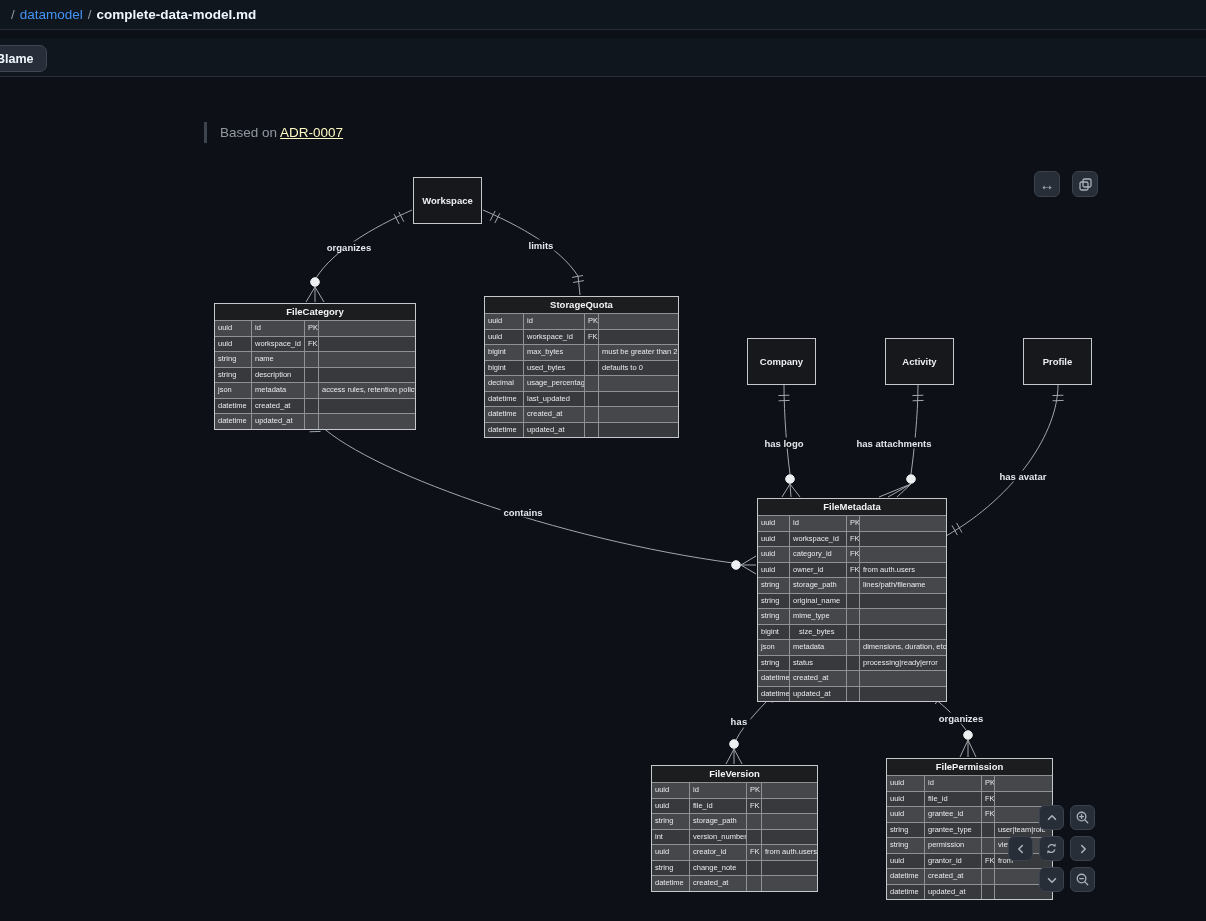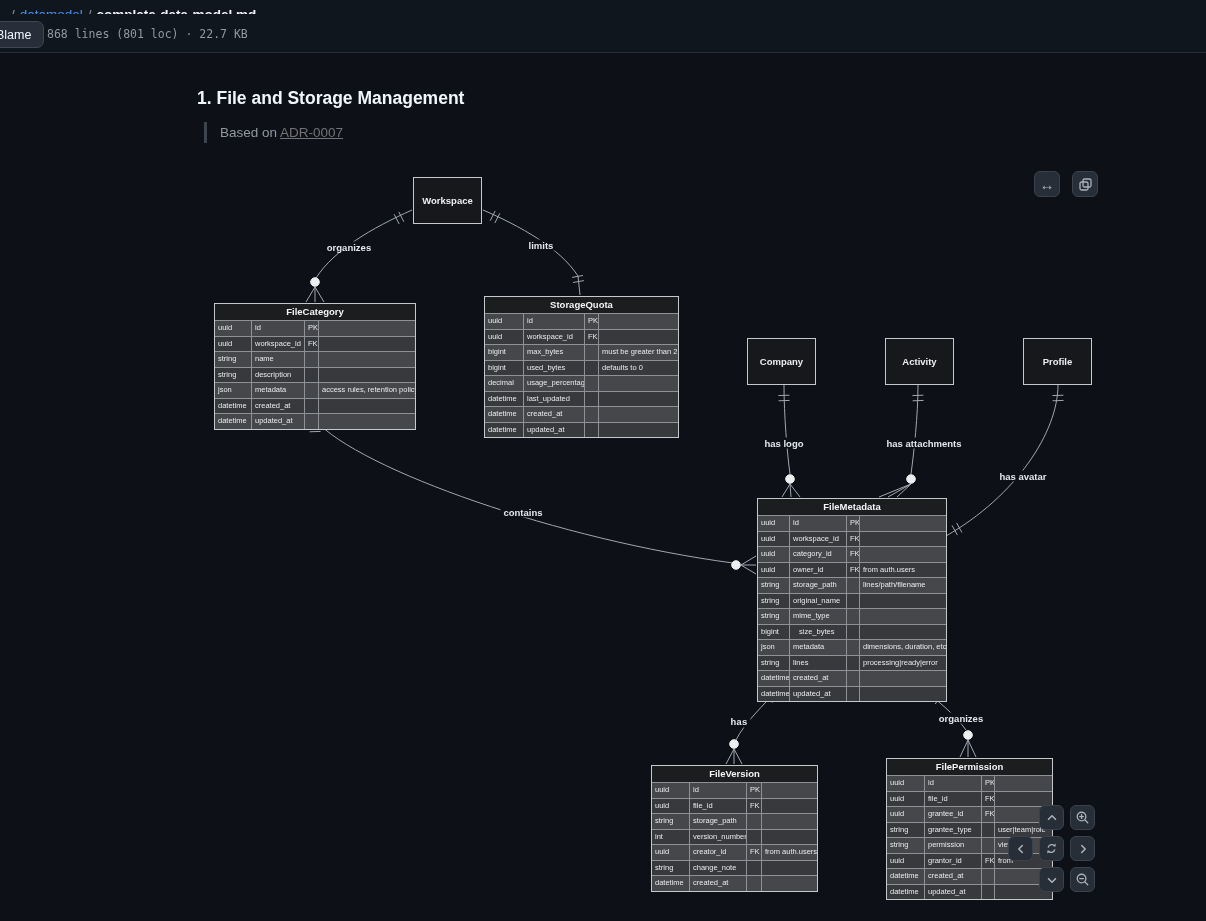--- a/index.html
+++ b/index.html
@@ -6,32 +6,32 @@
   #screen{position:relative;width:1206px;height:921px;background:#0d1117;overflow:hidden;
           font-family:"Liberation Sans",sans-serif;color:#e6edf3;}
 
   
   .bar{position:absolute;left:0;width:1206px;box-sizing:border-box;}
   #breadcrumb-bar{top:0;height:30px;background:#10161e;border-bottom:1px solid #262d38;
                   display:flex;align-items:center;padding-left:6px;font-size:13.5px;}
   #breadcrumb-bar .sep{color:#9198a1;margin:0 5px;}
   #breadcrumb-bar a{color:#4493f8;text-decoration:none;cursor:pointer;}
   #breadcrumb-bar .file{color:#f0f6fc;font-weight:700;}
-  #toolbar-bar{top:14px;height:39px;background:#10161e;border-bottom:1px solid #262d38;}
+  #toolbar-bar{top:38px;height:39px;background:#10161e;border-bottom:1px solid #262d38;font-weight:bold;}
   #blame-btn{position:absolute;left:-17px;top:7px;height:25px;padding:0 12px;border-radius:7px;
              background:#272e39;border:1px solid #3e4653;color:#f0f6fc;font-size:12.5px;
              display:flex;align-items:center;cursor:pointer;}
   #file-meta{position:absolute;left:47px;top:0;height:39px;display:flex;align-items:center;
              color:#9198a1;font-family:"DejaVu Sans Mono",monospace;font-size:11.5px;}
 
   
   #page-title{position:absolute;left:197px;top:88px;font-size:17.5px;font-weight:700;color:#f0f6fc;}
   #quote{position:absolute;left:204px;top:122px;border-left:3px solid #3d444d;padding:3px 0 3px 13px;
          color:#9198a1;font-size:13.5px;}
-  #quote a{color:#737373;text-decoration:underline;cursor:pointer;}
+  #quote a{color:#fef9c3;text-decoration:underline;cursor:pointer;}
 
   
   #edges-svg{position:absolute;left:0;top:0;width:1206px;height:921px;pointer-events:none;}
   .edge{stroke:#a2a7ad;stroke-width:1;fill:none;}
   .edge-circle{fill:#eceef0;stroke:#eceef0;}
   .edge-label{position:absolute;transform:translate(-50%,-50%);font-size:9.5px;font-weight:600;
               color:#e3e7eb;background:#0d1117;padding:0 3px;white-space:nowrap;}
   .entity-box{position:absolute;box-sizing:border-box;border:1px solid #c6c9cc;background:#16181b;
               display:flex;align-items:center;justify-content:center;font-size:9.5px;font-weight:600;
               color:#eceef0;}
@@ -60,24 +60,22 @@
 
   <div id="breadcrumb-bar" class="bar">
     <span class="sep">/</span>
     <a>datamodel</a>
     <span class="sep">/</span>
     <span class="file">complete-data-model.md</span>
   </div>
 
   <div id="toolbar-bar" class="bar">
     <div id="blame-btn">Blame</div>
-    <div id="file-meta">868 lines (801 loc) · 22.7 KB</div>
-  </div>
-
-  <div id="page-title">1. File and Storage Management</div>
+  </div>
+
   <div id="quote">
     <span>Based on</span>
     <a>ADR-0007</a>
   </div>
 
   <svg id="edges-svg">
       <path d="M412,210 C372,228 334,250 316,278" class="edge"></path>
       <line x1="403.8135647114573" y1="221.72016058371318" x2="398.8196692143223" y2="211.91908881764115" class="edge"></line>
       <line x1="399.1803307856777" y1="224.08091118235885" x2="394.1864352885427" y2="214.27983941628682" class="edge"></line>
       <line x1="315" y1="287" x2="306" y2="302" class="edge"></line>
@@ -127,21 +125,21 @@
       <line x1="941.1194810032894" y1="694.713525558146" x2="935.2903690967241" y2="704.0420546158667" class="edge"></line>
       <line x1="968" y1="740" x2="960" y2="757" class="edge"></line>
       <line x1="968" y1="740" x2="968" y2="757" class="edge"></line>
       <line x1="968" y1="740" x2="976" y2="757" class="edge"></line>
       <circle cx="968" cy="735" r="4.3" class="edge-circle"></circle>
     </svg>
   <div id="diagram-layer">
       <div class="edge-label" style="left: 349px; top: 247px;">organizes</div>
       <div class="edge-label" style="left: 541px; top: 245px;">limits</div>
       <div class="edge-label" style="left: 784px; top: 443px;">has logo</div>
-      <div class="edge-label" style="left: 924px; top: 443px;">has attachments</div>
+      <div class="edge-label" style="left: 894px; top: 443px;">has attachments</div>
       <div class="edge-label" style="left: 1023px; top: 476px;">has avatar</div>
       <div class="edge-label" style="left: 523px; top: 512px; text-align: center;">contains</div>
       <div class="edge-label" style="left: 739px; top: 722px; font-family: Liberation Mono, monospace;">has</div>
       <div class="edge-label" style="left: 961px; top: 718px;">organizes</div>
       <div class="entity-box" style="left: 413px; top: 177px; width: 69px; height: 47px;">Workspace</div>
       <div class="entity-box" style="left: 747px; top: 338px; width: 69px; height: 47px;">Company</div>
       <div class="entity-box" style="left: 885px; top: 338px; width: 69px; height: 47px;">Activity</div>
       <div class="entity-box" style="left: 1023px; top: 338px; width: 69px; height: 47px;">Profile</div>
       <div class="er-table" style="left: 214px; top: 303px; width: 200px;">
         <div class="er-title">FileCategory</div>
@@ -290,21 +288,21 @@
           <div class="er-cell" style="width: 87px;"></div>
         </div>
         <div class="er-row odd">
           <div class="er-cell" style="width: 31px;">json</div>
           <div class="er-cell" style="width: 57px;">metadata</div>
           <div class="er-cell" style="width: 13px;"></div>
           <div class="er-cell" style="width: 95px;">dimensions, duration, etc</div>
         </div>
         <div class="er-row even">
           <div class="er-cell" style="width: 31px;">string</div>
-          <div class="er-cell" style="width: 57px;">lines</div>
+          <div class="er-cell" style="width: 57px;">status</div>
           <div class="er-cell" style="width: 13px;"></div>
           <div class="er-cell" style="width: 87px;">processing|ready|error</div>
         </div>
         <div class="er-row odd">
           <div class="er-cell" style="width: 31px;">datetime</div>
           <div class="er-cell" style="width: 57px;">created_at</div>
           <div class="er-cell" style="width: 13px;"></div>
           <div class="er-cell" style="width: 87px;"></div>
         </div>
         <div class="er-row even">

